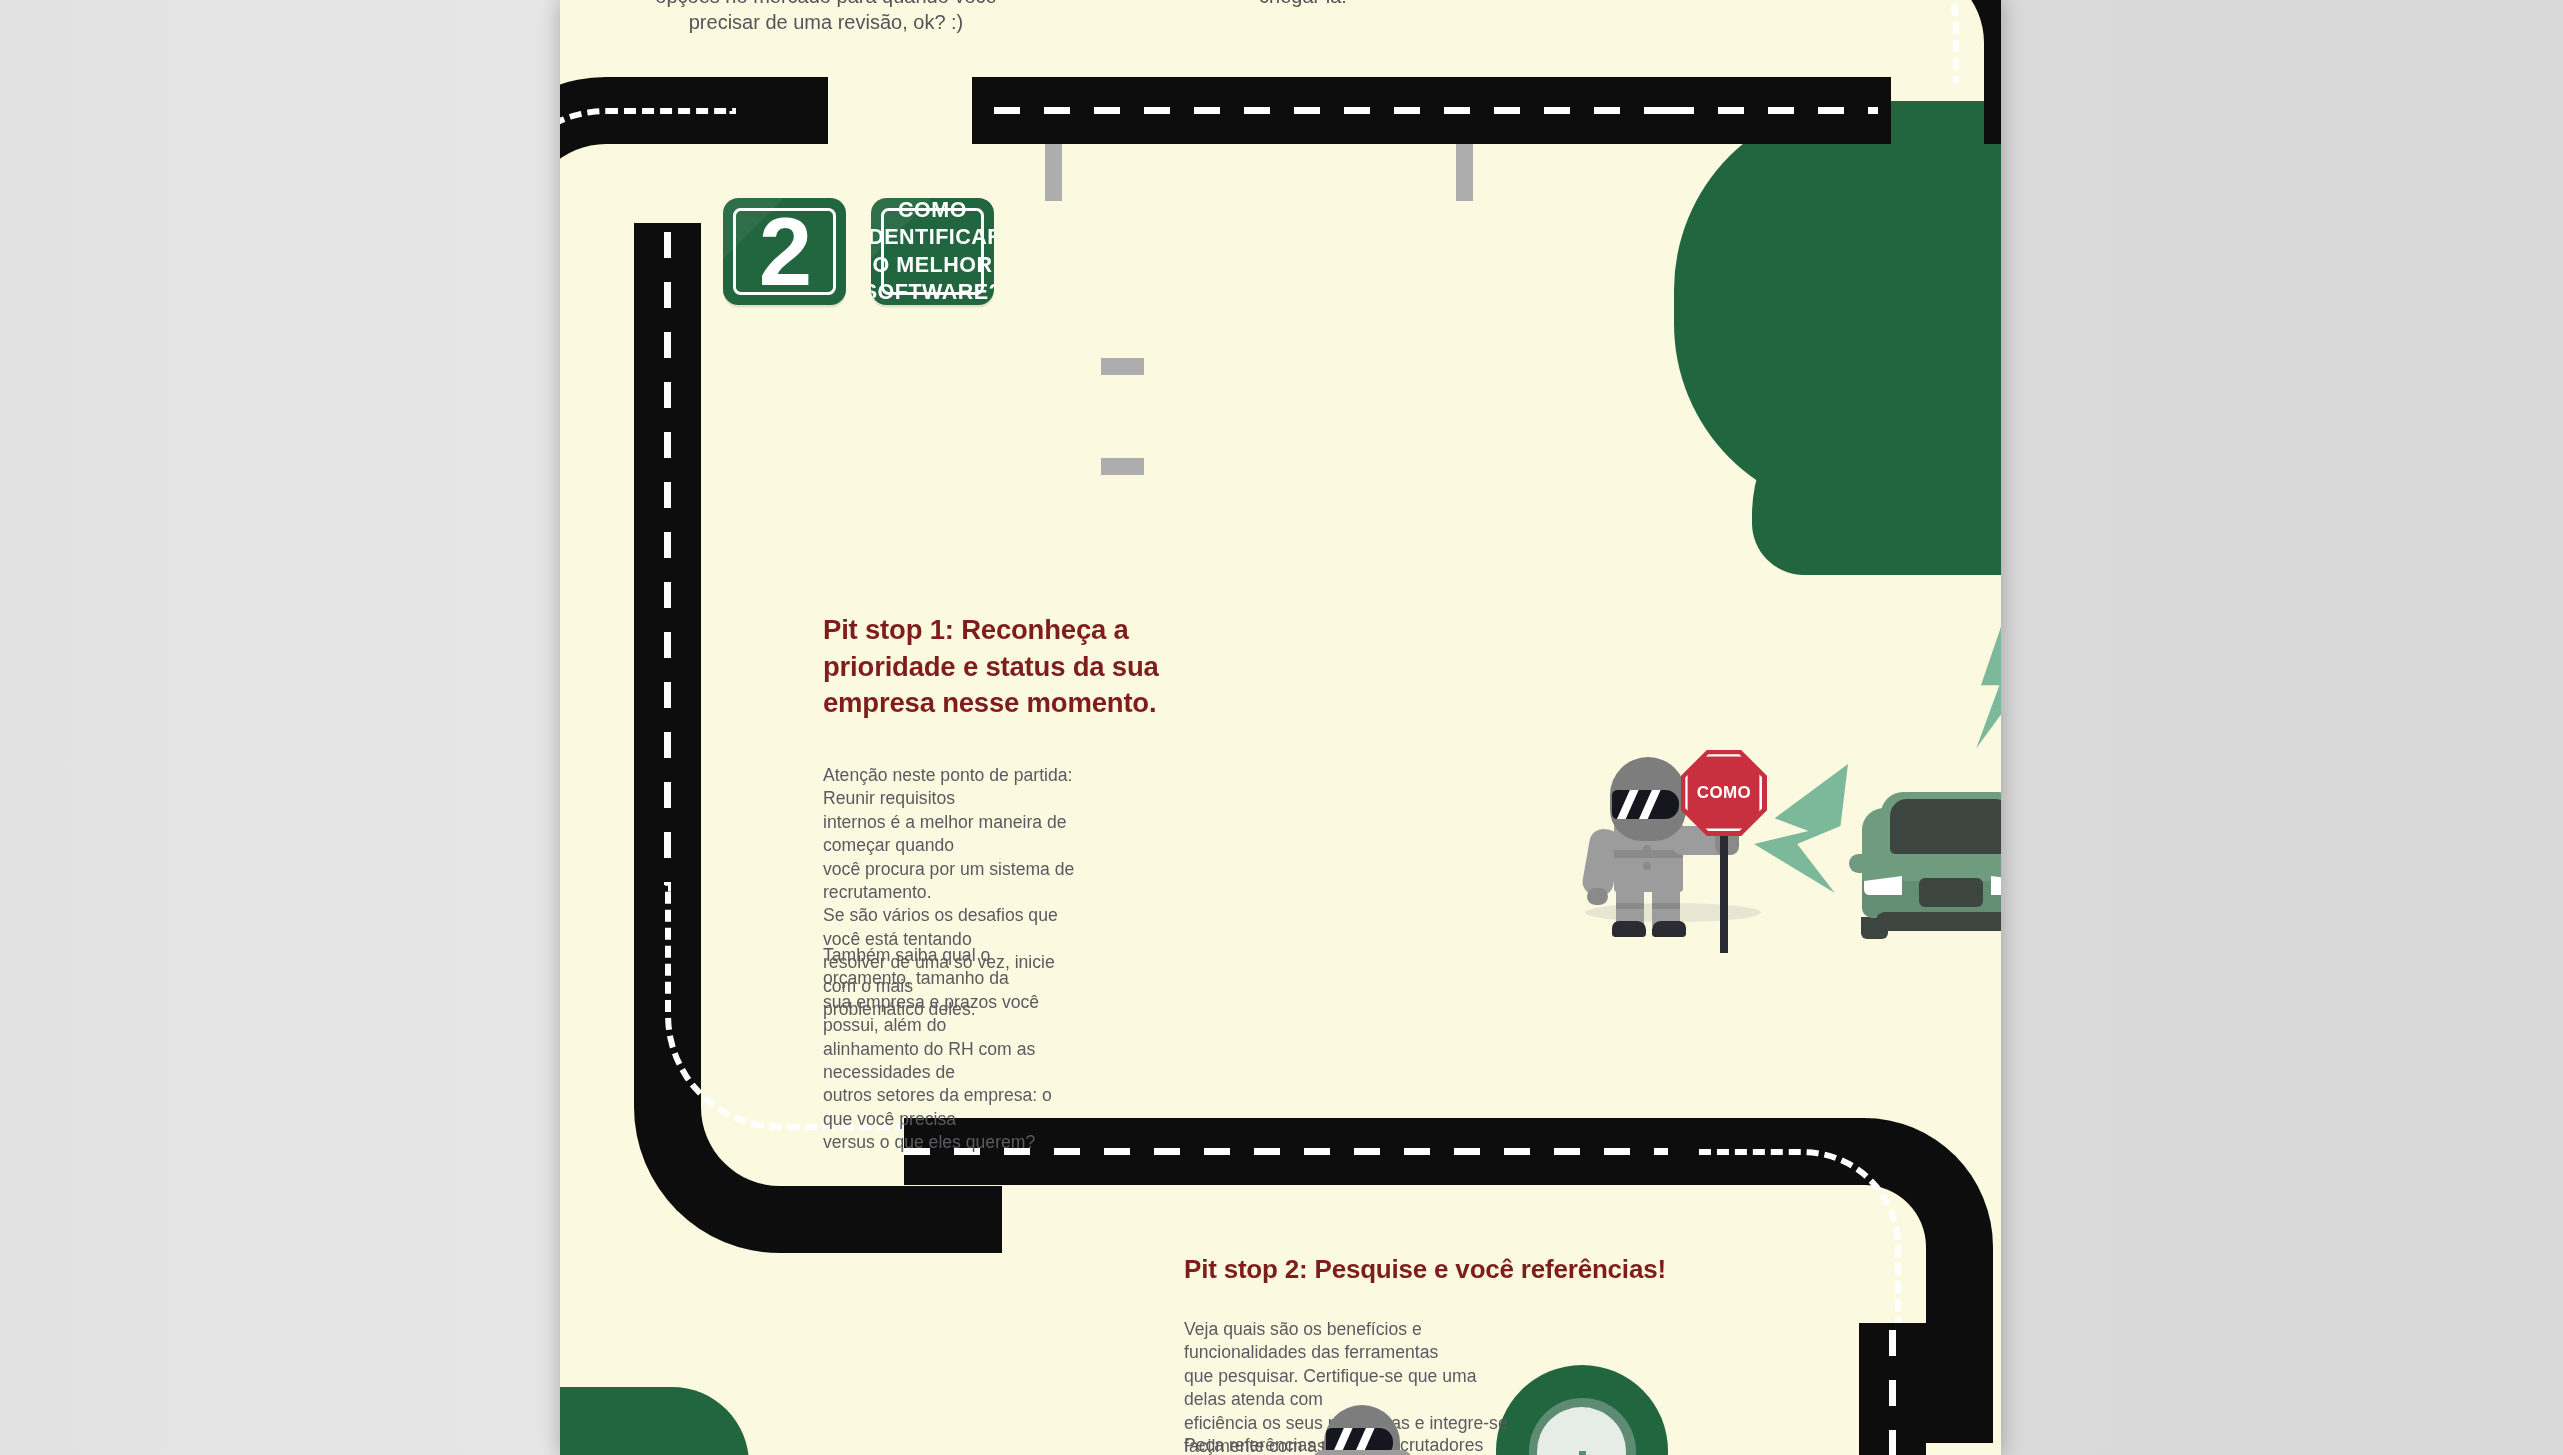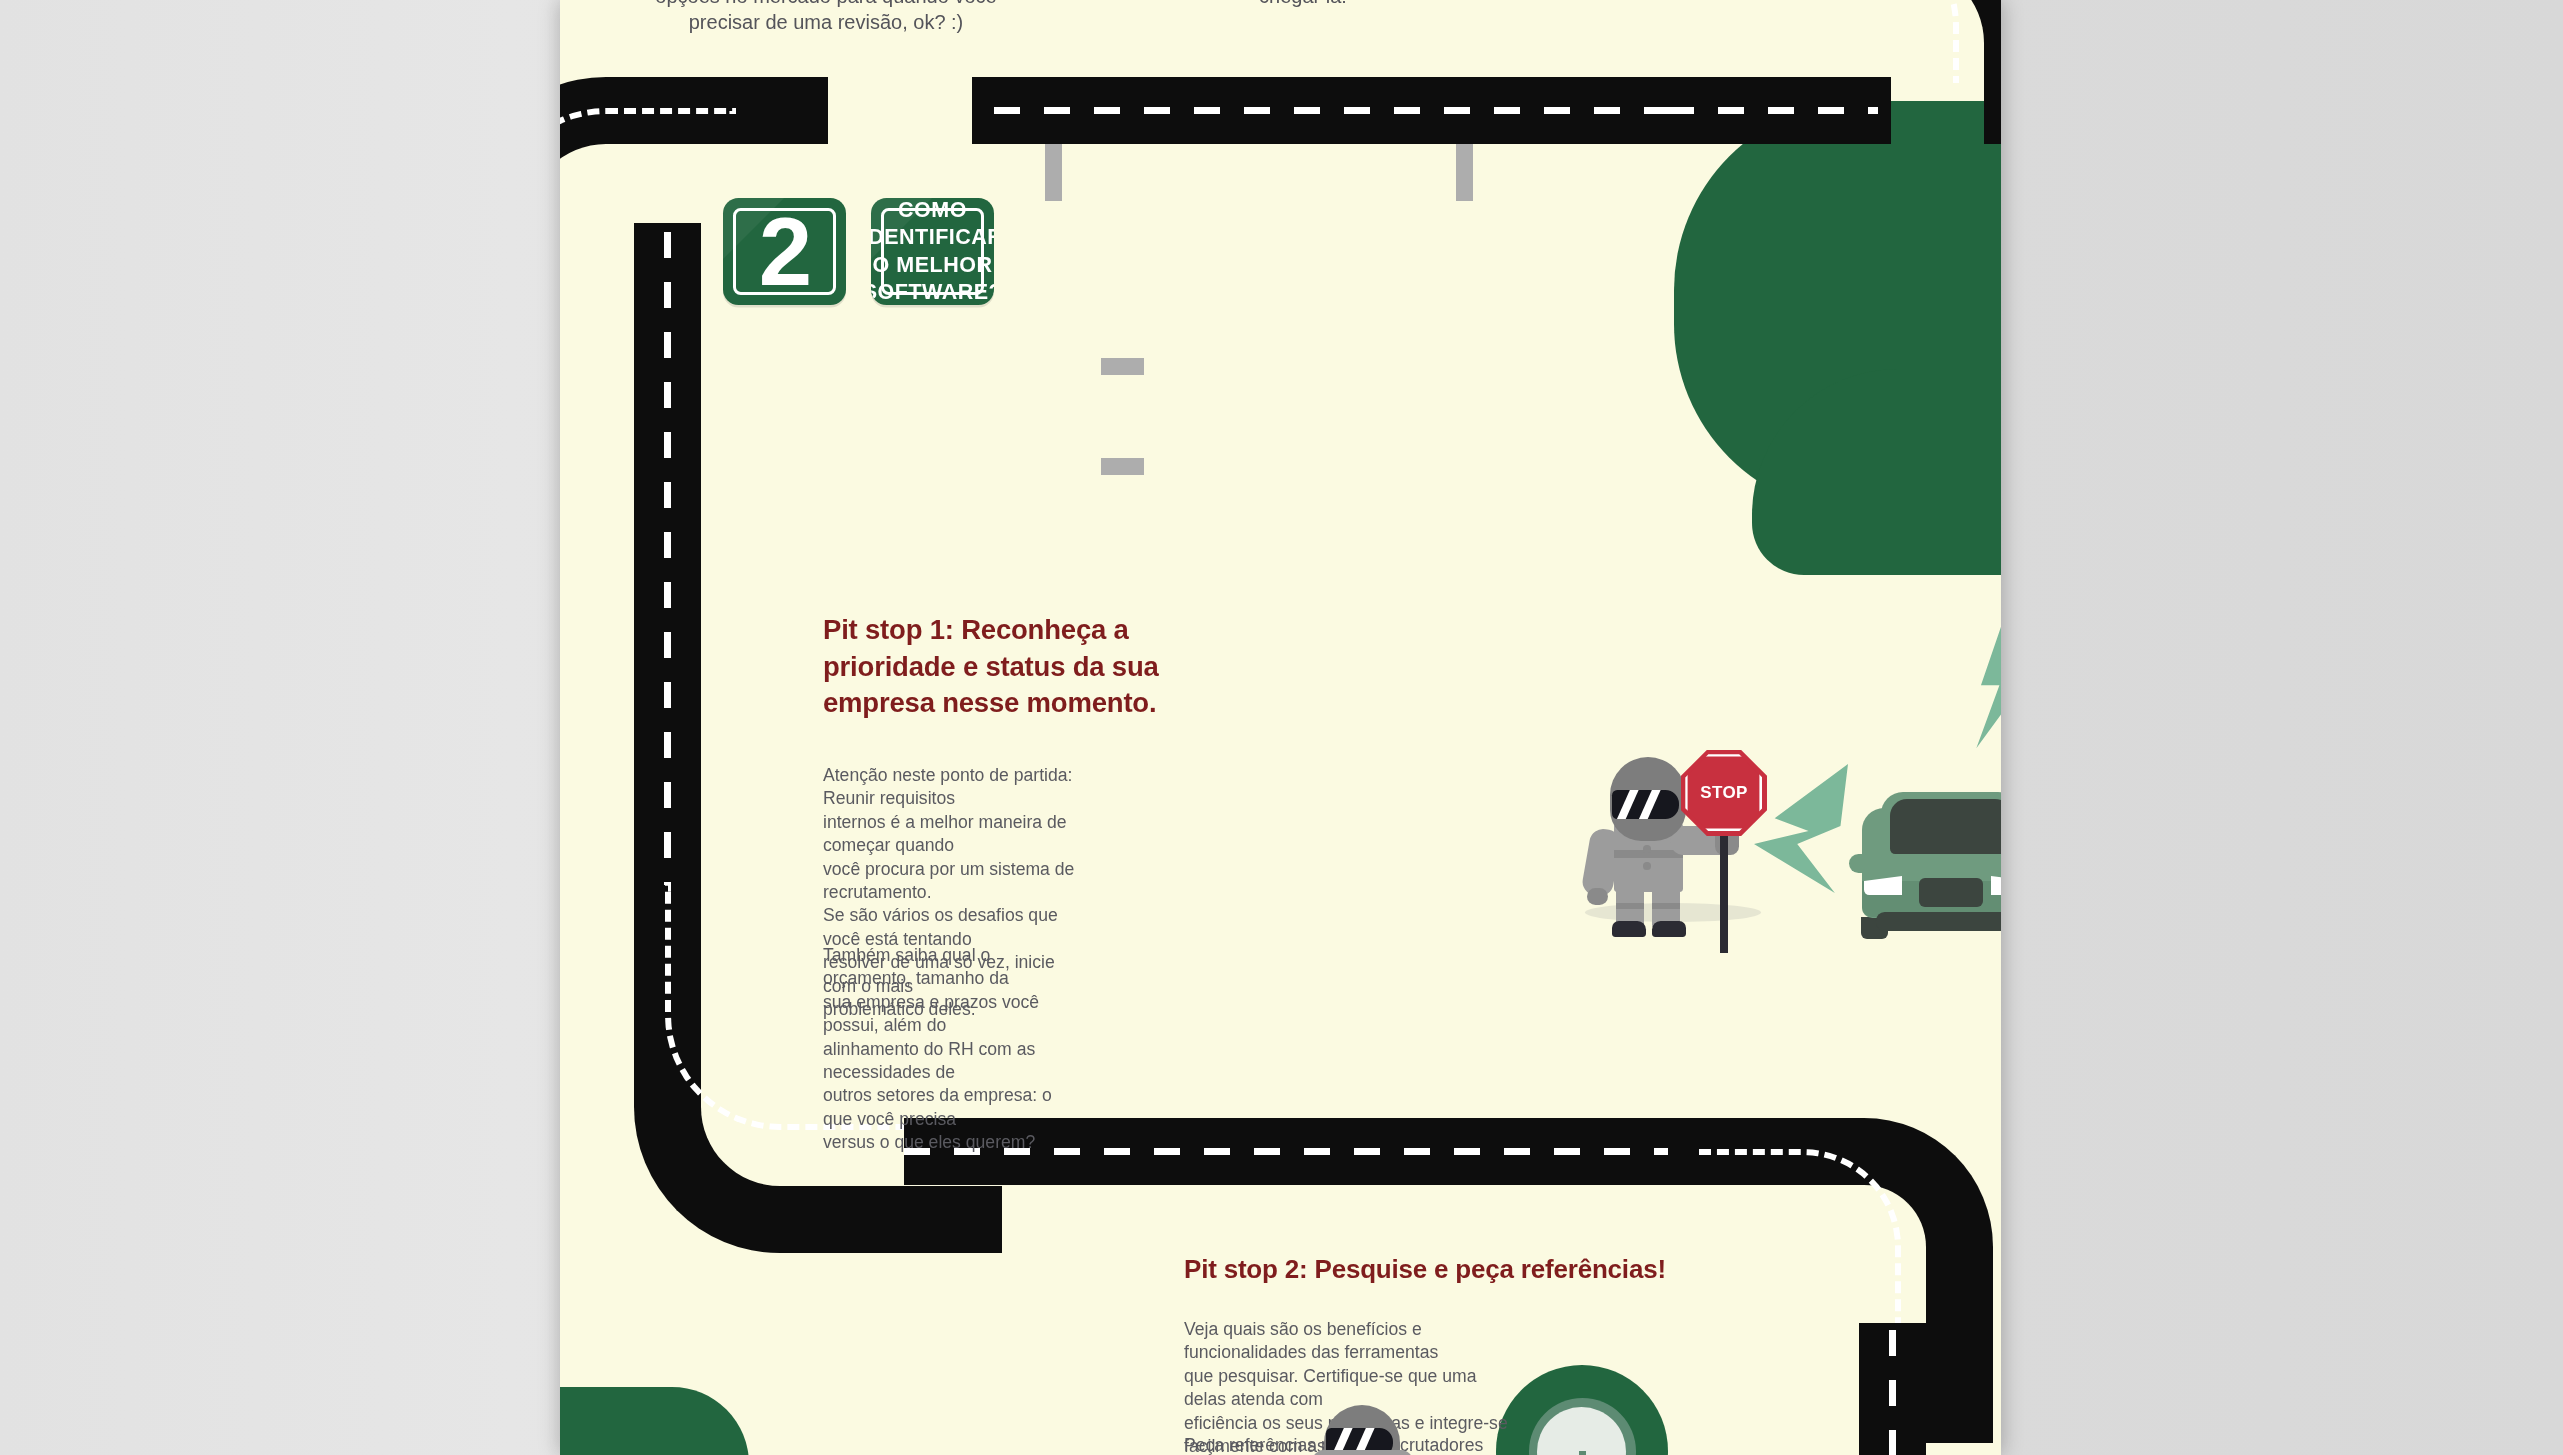--- a/index.html
+++ b/index.html
@@ -430,21 +430,21 @@
 você procura por um sistema de recrutamento.
 Se são vários os desafios que você está tentando
 resolver de uma só vez, inicie com o mais
 problemático deles.</div>
     <div class="body-para" id="pit1-p2">Também saiba qual o orçamento, tamanho da
 sua empresa e prazos você possui, além do
 alinhamento do RH com as necessidades de
 outros setores da empresa: o que você precisa
 versus o que eles querem?</div>
 
-    <div class="section-title" id="pit2-title">Pit stop 2: Pesquise e peça referências!</div>
+    <div class="section-title" id="pit2-title">Pit stop 2: Pesquise e você referências!</div>
     <div class="body-para" id="pit2-p1">Veja quais são os benefícios e funcionalidades das ferramentas
 que pesquisar. Certifique-se que uma delas atenda com
 eficiência os seus problemas e integre-se facilmente com as
 ferramentas atuais que você utiliza ou ao tamanho da empresa.</div>
     <div class="body-para" id="pit2-p2">Peça referências para os recrutadores mais experientes do</div>
 
     <div id="illus">
 
       <div class="ellipse-shadow" id="racer-shadow"></div>
       <div id="racer-arm-l"></div>
@@ -464,21 +464,21 @@
       <div id="racer-helmet"></div>
       <div id="racer-visor">
         <div class="visor-stripe" style="left:12px;"></div>
         <div class="visor-stripe" style="left:34px;"></div>
       </div>
       <div id="racer-hand-r"></div>
 
       <div id="stop-pole"></div>
       <div id="stop-sign">
         <div id="stop-sign-inner"></div>
-        <span id="stop-label">STOP</span>
+        <span id="stop-label">COMO</span>
       </div>
 
       <div class="bolt" id="bolt-big"></div>
 
       <div class="bolt" id="bolt-left"></div>
 
       <div id="car">
         <div class="tire" id="tire-l"></div>
 
         <div class="mirror" id="mirror-l"></div>

